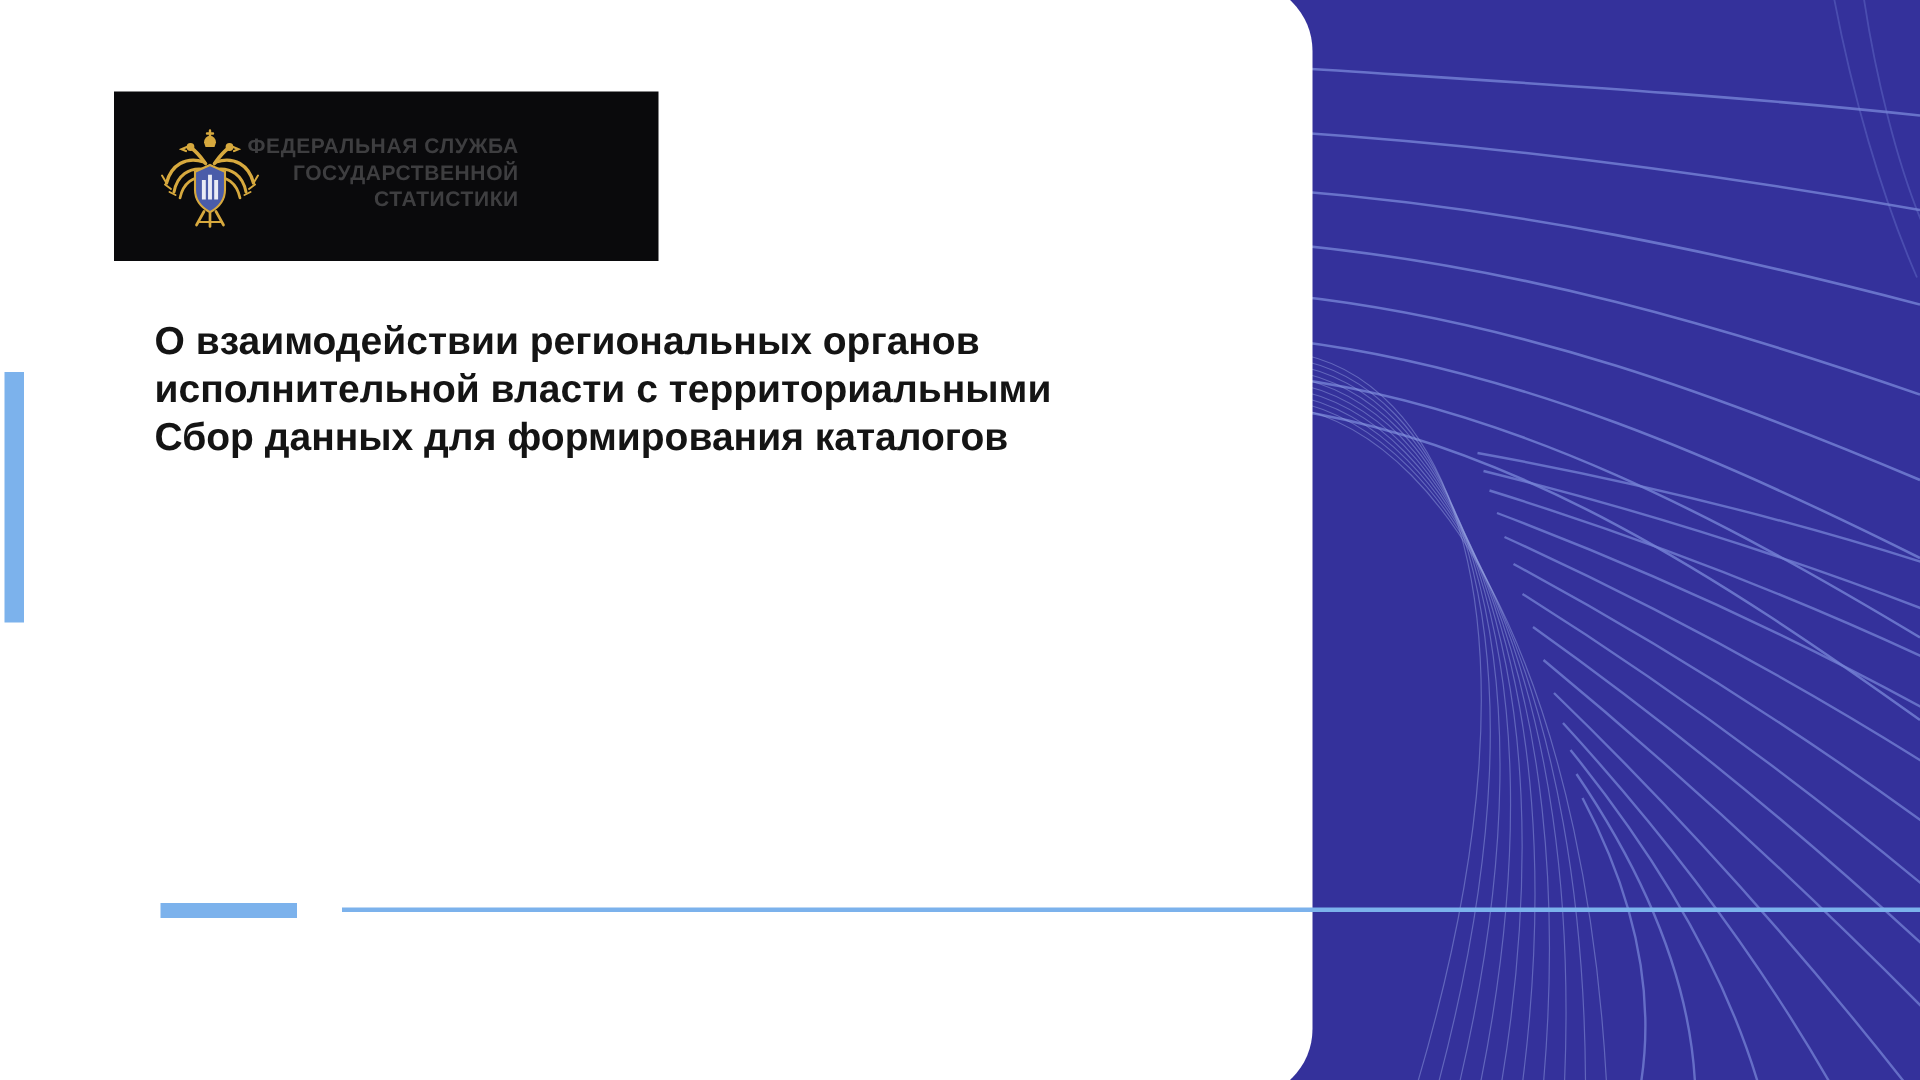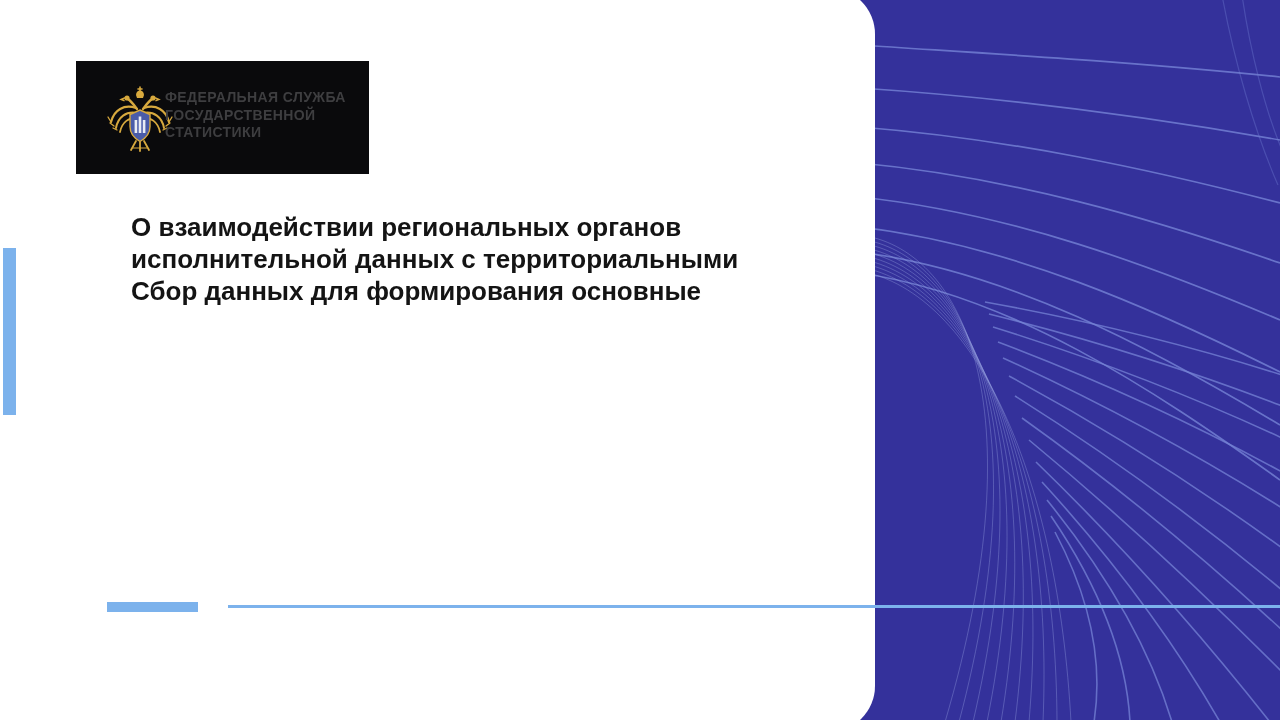--- a/index.html
+++ b/index.html
@@ -24,38 +24,37 @@
 
   
   .content-card{
     position:absolute;top:-12px;bottom:-12px;left:-50px;width:925px;
     background:var(--background-white,#fff);
     border-radius:0 46px 46px 0;
   }
 
   
   .logo-card{
-    position:absolute;left:76px;top:61px;width:293px;height:113px;
+    position:absolute;left:76px;top:61px;width:363px;height:113px;
     background:var(--logo-bg-black,#0A0A0C);
-    display:flex;align-items:center;
+    display:flex;align-items:center;text-align:right;
   }
   .emblem{position:absolute;left:29px;top:24px;width:70px;height:70px;}
   .org-name{
     position:absolute;left:89px;top:28px;
     color:var(--logo-text-gray,#3E3E40);
     font-weight:bold;font-size:14px;line-height:17.5px;letter-spacing:.4px;
   }
 
   
   .title{
     position:absolute;left:103px;top:211px;
     color:var(--title-black,#141414);
     font-weight:bold;font-size:26px;line-height:32px;
     white-space:nowrap;
-    margin-left:28px;
   }
 
   
   .v-bar{
     position:absolute;left:3px;top:248px;width:13px;height:167px;
     background:var(--accent-light-blue,#7CB2EC);
   }
   .short-bar{
     position:absolute;left:107px;top:602px;width:91px;height:10px;
     background:var(--accent-light-blue,#7CB2EC);
@@ -162,21 +161,21 @@
     </svg>
     <div class="org-name">
       <div>ФЕДЕРАЛЬНАЯ СЛУЖБА</div>
       <div>ГОСУДАРСТВЕННОЙ</div>
       <div>СТАТИСТИКИ</div>
     </div>
   </div>
 
   <div class="title">
     <div>О взаимодействии региональных органов</div>
-    <div>исполнительной данных с территориальными</div>
-    <div>Сбор данных для формирования основные</div>
+    <div>исполнительной власти с территориальными</div>
+    <div>Сбор данных для формирования каталогов</div>
   </div>
 
   <div class="v-bar"></div>
   <div class="short-bar"></div>
   <div class="divider-line"></div>
 
 </div>
 
 </body></html>

